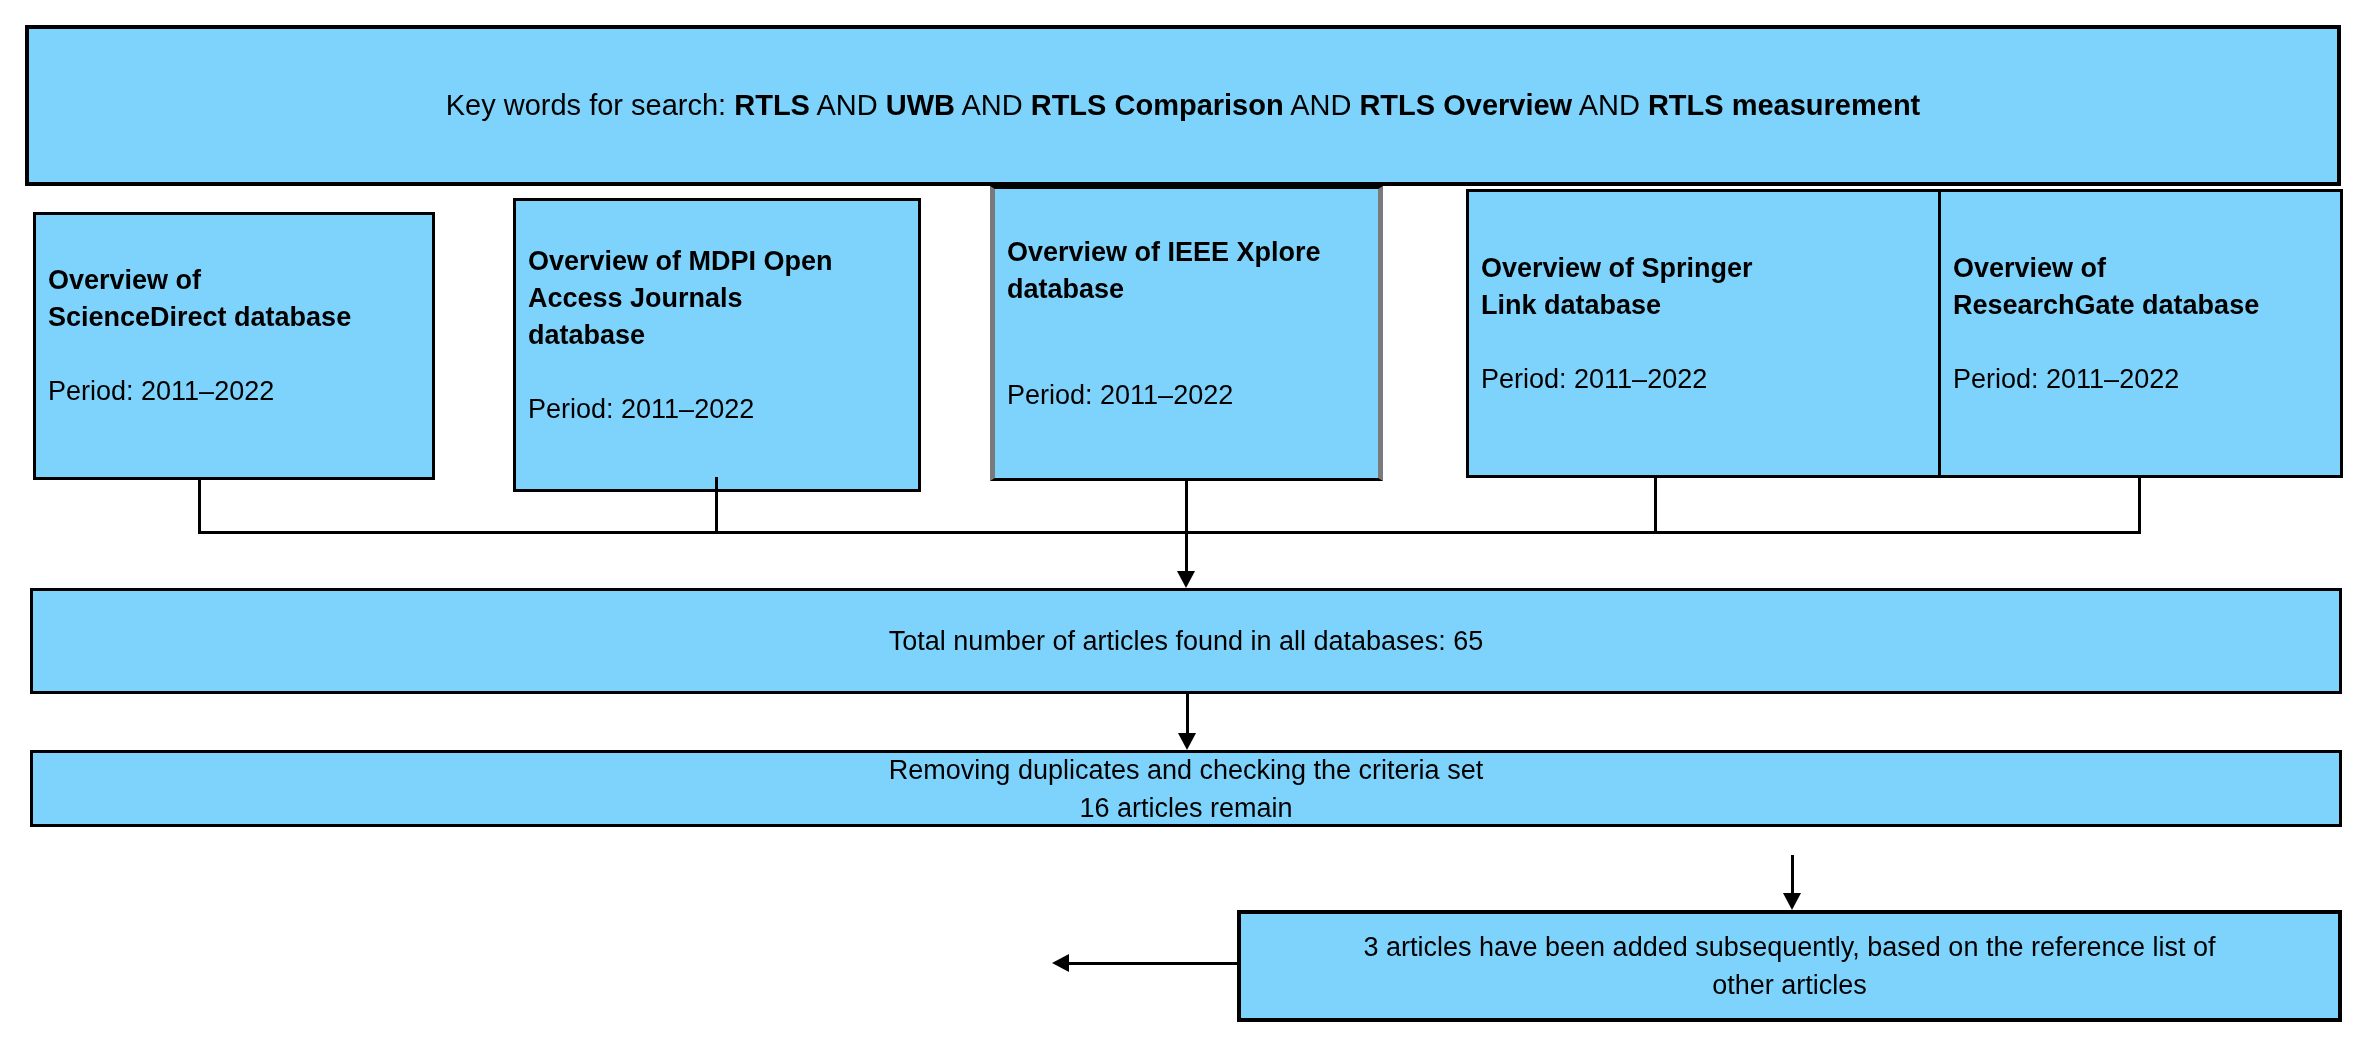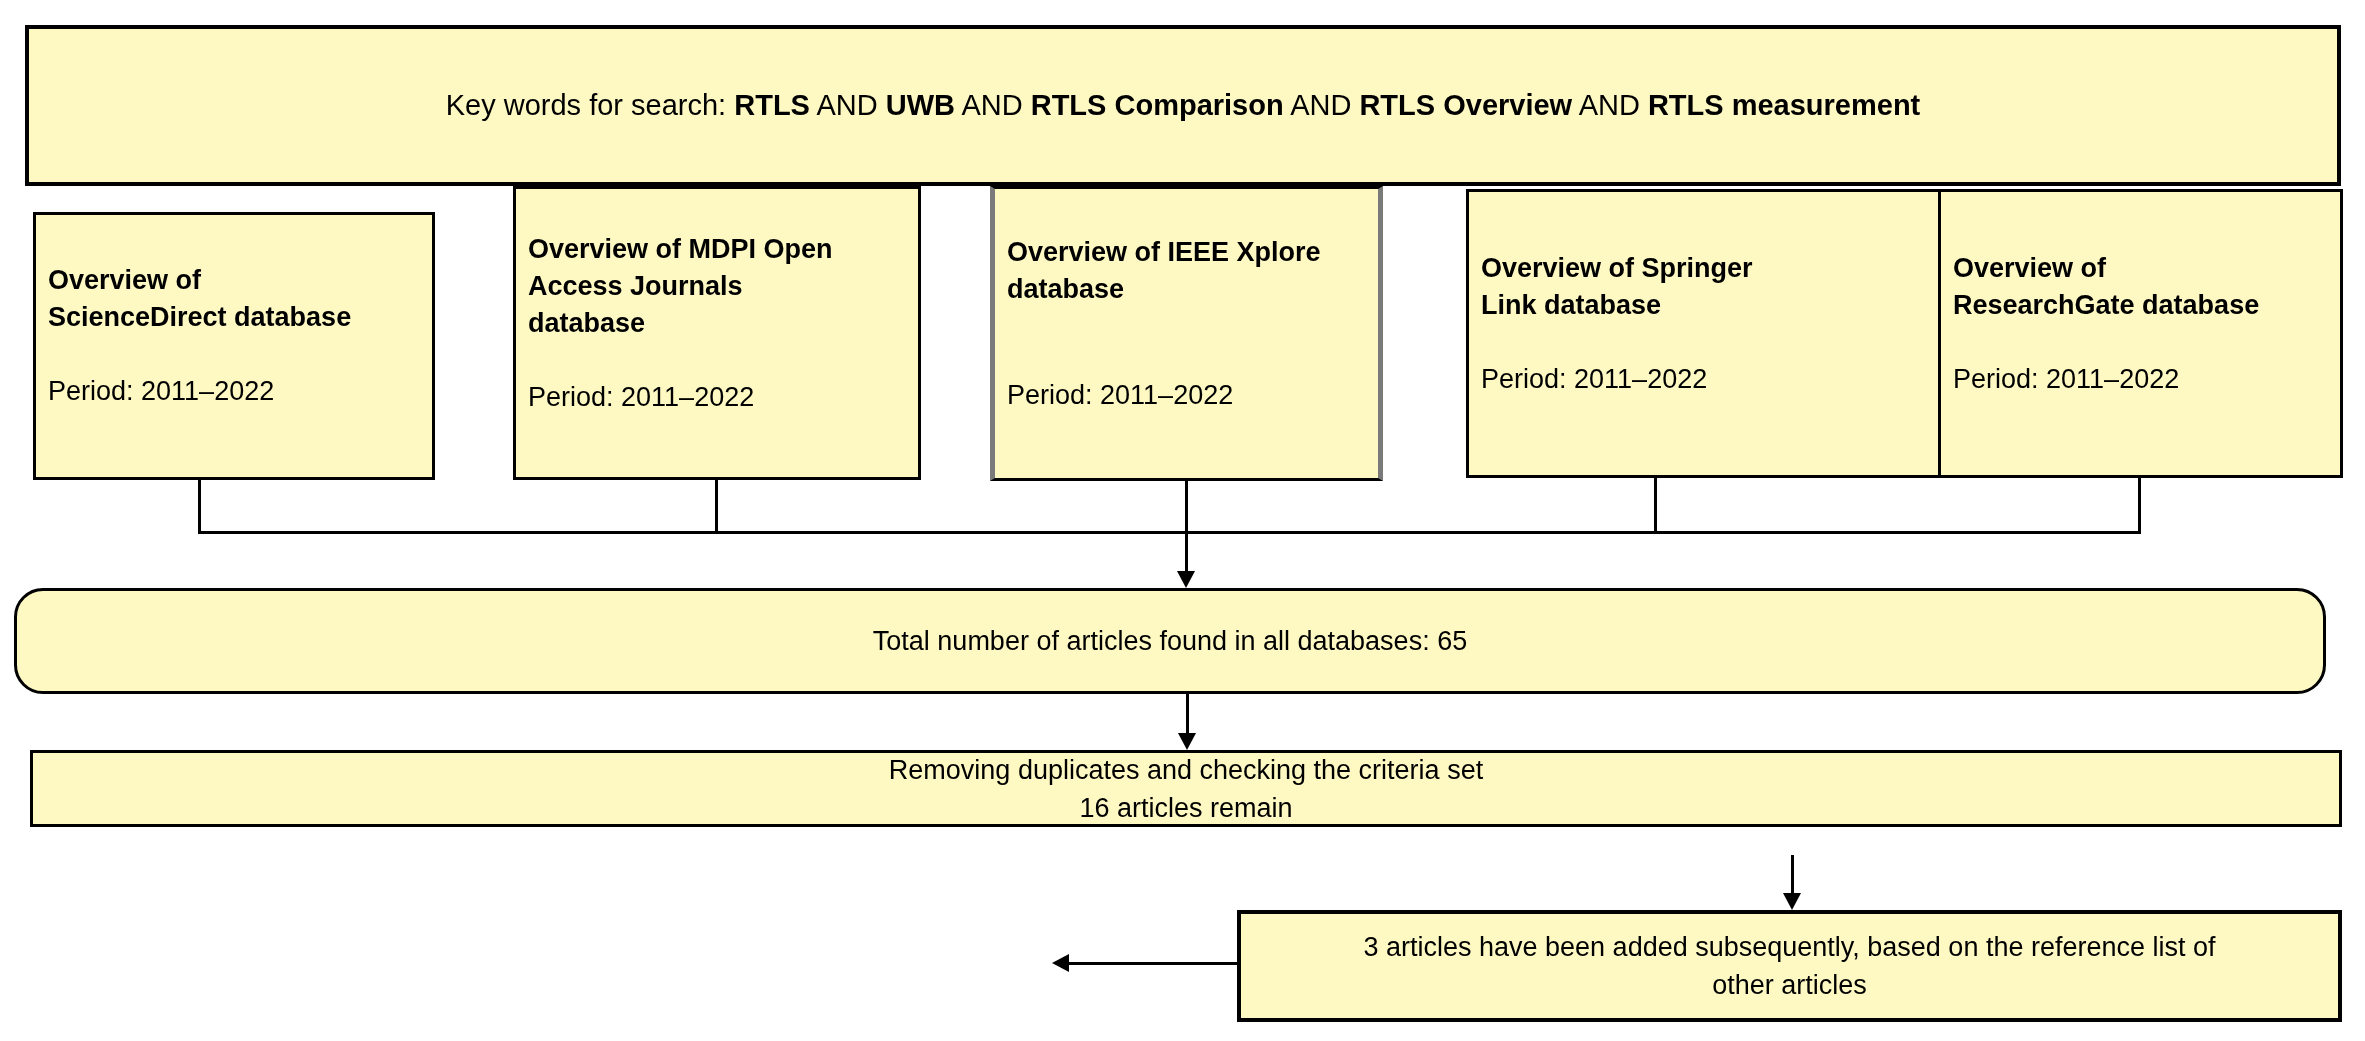--- a/index.html
+++ b/index.html
@@ -7,52 +7,52 @@
     position: relative;
     width: 2365px;
     height: 1041px;
     background: #ffffff;
     font-family: "Liberation Sans", sans-serif;
     color: #000000;
     overflow: hidden;
   }
   .box {
     position: absolute;
-    background: #fef9c3;
+    background: #7dd3fc;
     border: 3px solid #000000;
     box-sizing: border-box;
   }
   .keywords-box {
     left: 25px; top: 25px; width: 2316px; height: 161px;
     border-width: 4px;
     display: flex; align-items: center; justify-content: center;
     font-size: 29px;
   }
   .keywords-box .seg-bold { font-weight: bold; }
   .db-box {
     display: flex; flex-direction: column; justify-content: center;
     font-size: 27px; line-height: 37px;
     padding: 0 12px 20px 12px;
     text-align: left;
   }
   .db-title { font-weight: bold; white-space: pre-line; }
   .db-period { margin-top: 37px; white-space: pre-line; }
   .db1 { left: 33px;   top: 212px; width: 402px; height: 268px; }
-  .db2 { left: 513px;  top: 186px; width: 408px; height: 294px; }
+  .db2 { left: 513px;  top: 198px; width: 408px; height: 294px; }
   .db3 { left: 990px;  top: 186px; width: 393px; height: 295px;
          border-top: 3px solid #000; border-bottom: 3px solid #000;
          border-left: 5px solid #7a7a7a; border-right: 5px solid #7a7a7a; gap: 32px; }
   .db4 { left: 1466px; top: 189px; width: 482px; height: 289px; }
   .db5 { left: 1938px; top: 189px; width: 405px; height: 289px; }
   .center-box {
     display: flex; align-items: center; justify-content: center;
     text-align: center; font-size: 27px; line-height: 38px;
     white-space: pre-line;
   }
-  .total-box   { left: 14px; top: 588px; width: 2312px; height: 106px; border-radius: 29px; }
+  .total-box   { left: 30px; top: 588px; width: 2312px; height: 106px; }
   .dedupe-box  { left: 30px; top: 750px; width: 2312px; height: 77px; }
   .analyzed-box { left: 33px;   top: 912px; width: 1017px; height: 106px; border-width: 5px; }
   .added-box    { left: 1237px; top: 910px; width: 1105px; height: 112px; border-width: 4px; }
   .line { position: absolute; background: #000000; }
   .arrowhead-down {
     position: absolute; width: 0; height: 0;
     border-left: 9px solid transparent; border-right: 9px solid transparent;
     border-top: 17px solid #000000;
   }
   .arrowhead-left {

